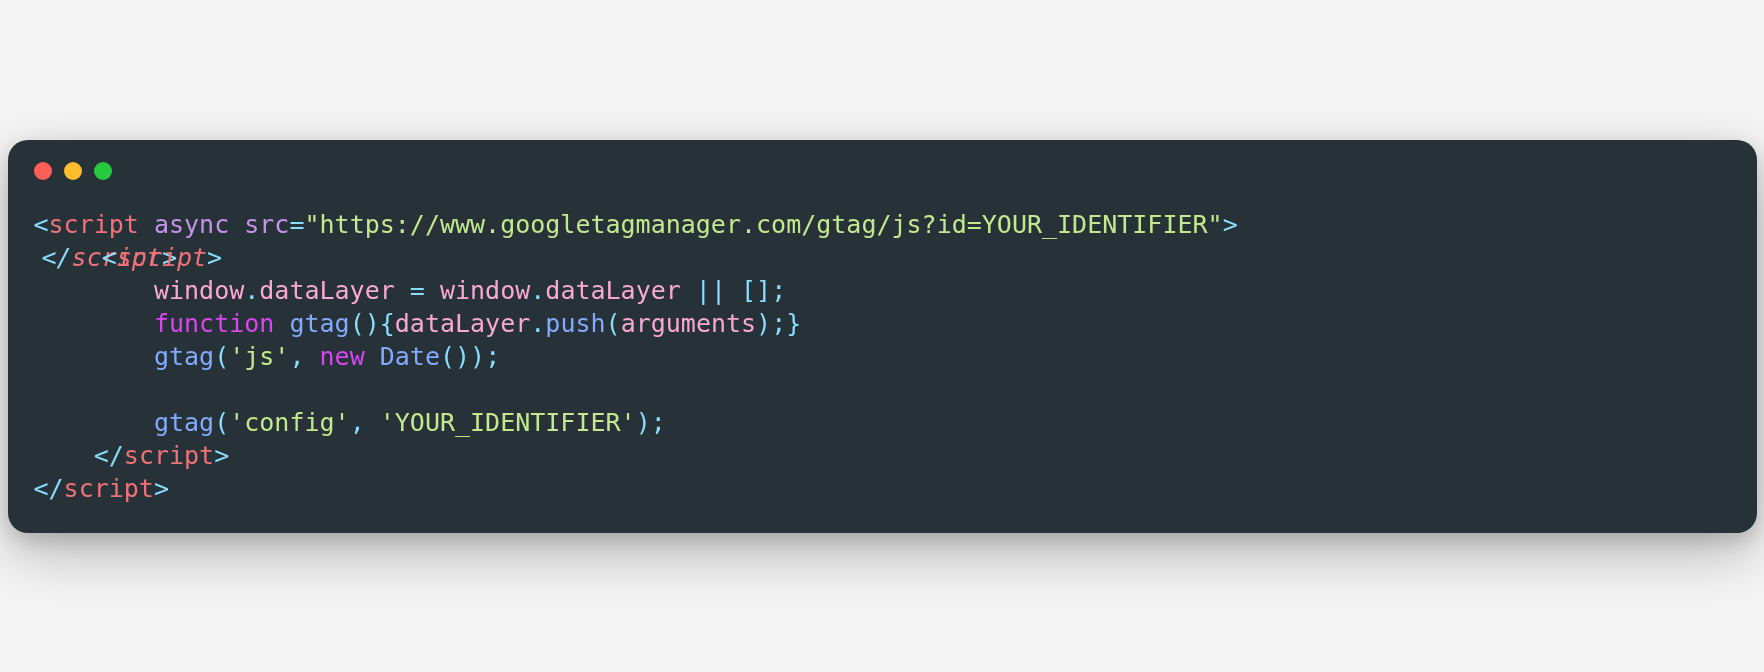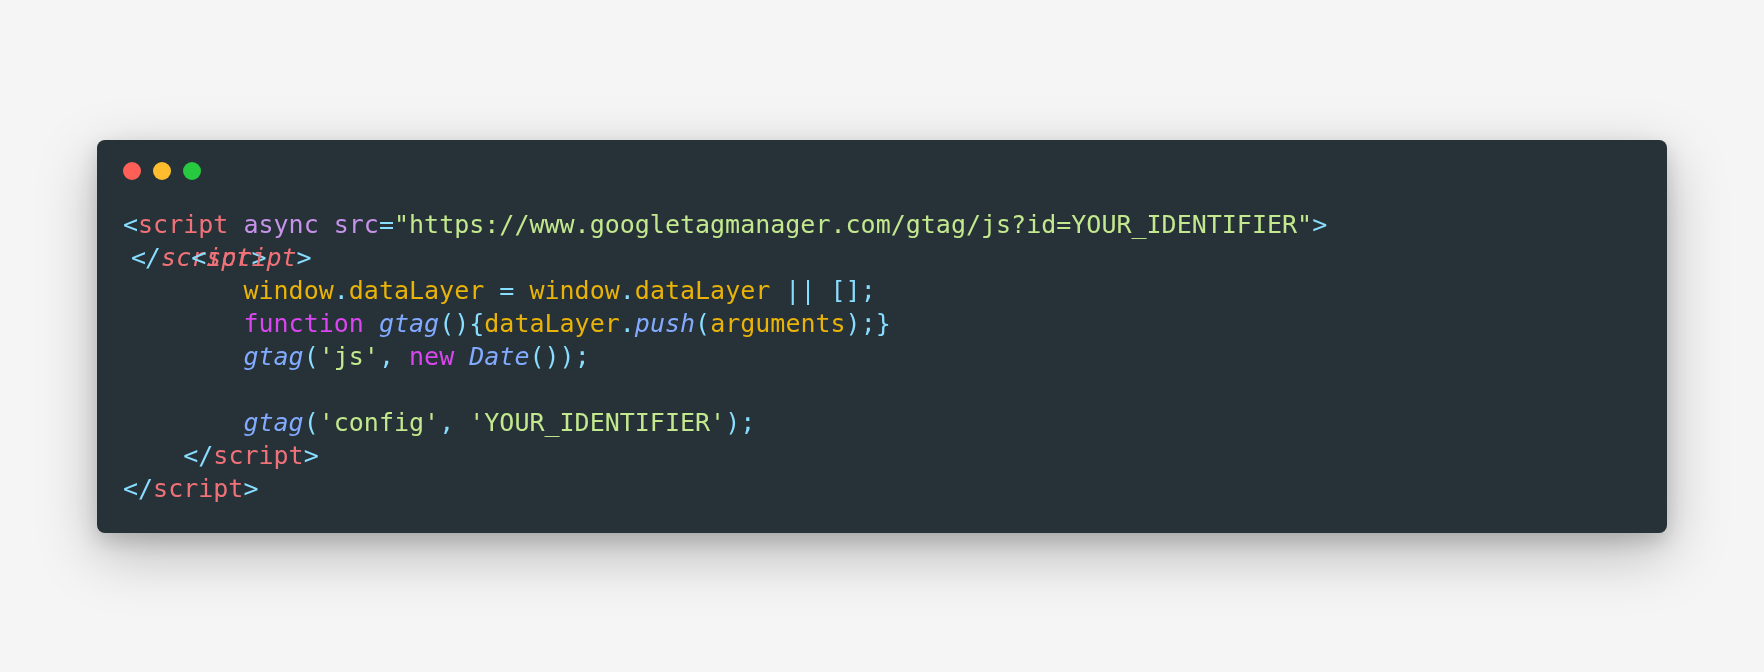--- a/index.html
+++ b/index.html
@@ -7,22 +7,22 @@
     background: #f5f5f5;
     width: 1764px;
     height: 672px;
     display: flex;
     align-items: center;
     justify-content: center;
     font-family: "SF Mono", "Menlo", "Monaco", "Consolas", monospace;
   }
   .window {
     background: #263238;
-    border-radius: 8px;
-    width: 1570px;
+    border-radius: 20px;
+    width: 1749px;
     box-shadow: 0 20px 60px rgba(0,0,0,0.25), 0 8px 20px rgba(0,0,0,0.15);
     overflow: hidden;
   }
   .titlebar {
     display: flex;
     gap: 12px;
     padding: 22px 26px 0 26px;
   }
   .dot {
     width: 18px;
@@ -38,23 +38,23 @@
     line-height: 1.32;
     white-space: pre;
     color: #c3cee3;
     position: relative;
   }
   .punct   { color: #89ddff; }
   .tag     { color: #f07178; }
   .attr    { color: #c792ea; }
   .op      { color: #89ddff; }
   .str     { color: #c3e88d; }
-  .plain   { color: #eab308; }
+  .plain   { color: #f9a8d4; }
   .kw      { color: #d946ef; }
-  .fn      { color: #82aaff; font-style: italic; }
+  .fn      { color: #82aaff; }
   .overlap-wrap {
     position: relative;
     display: inline-block;
   }
   .over-a, .over-b {
     position: absolute;
     left: 8px;
     top: 0;
     font-style: italic;
   }

